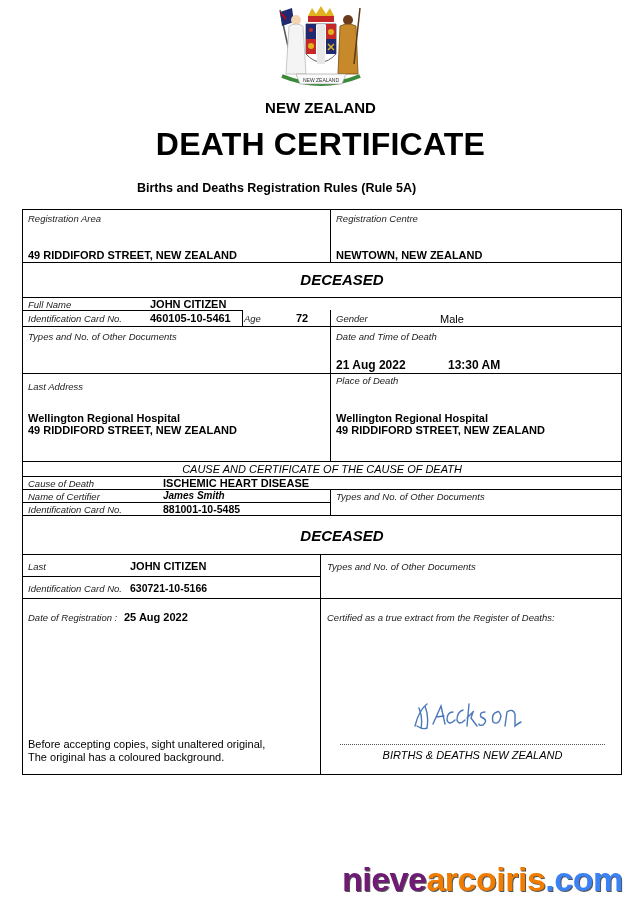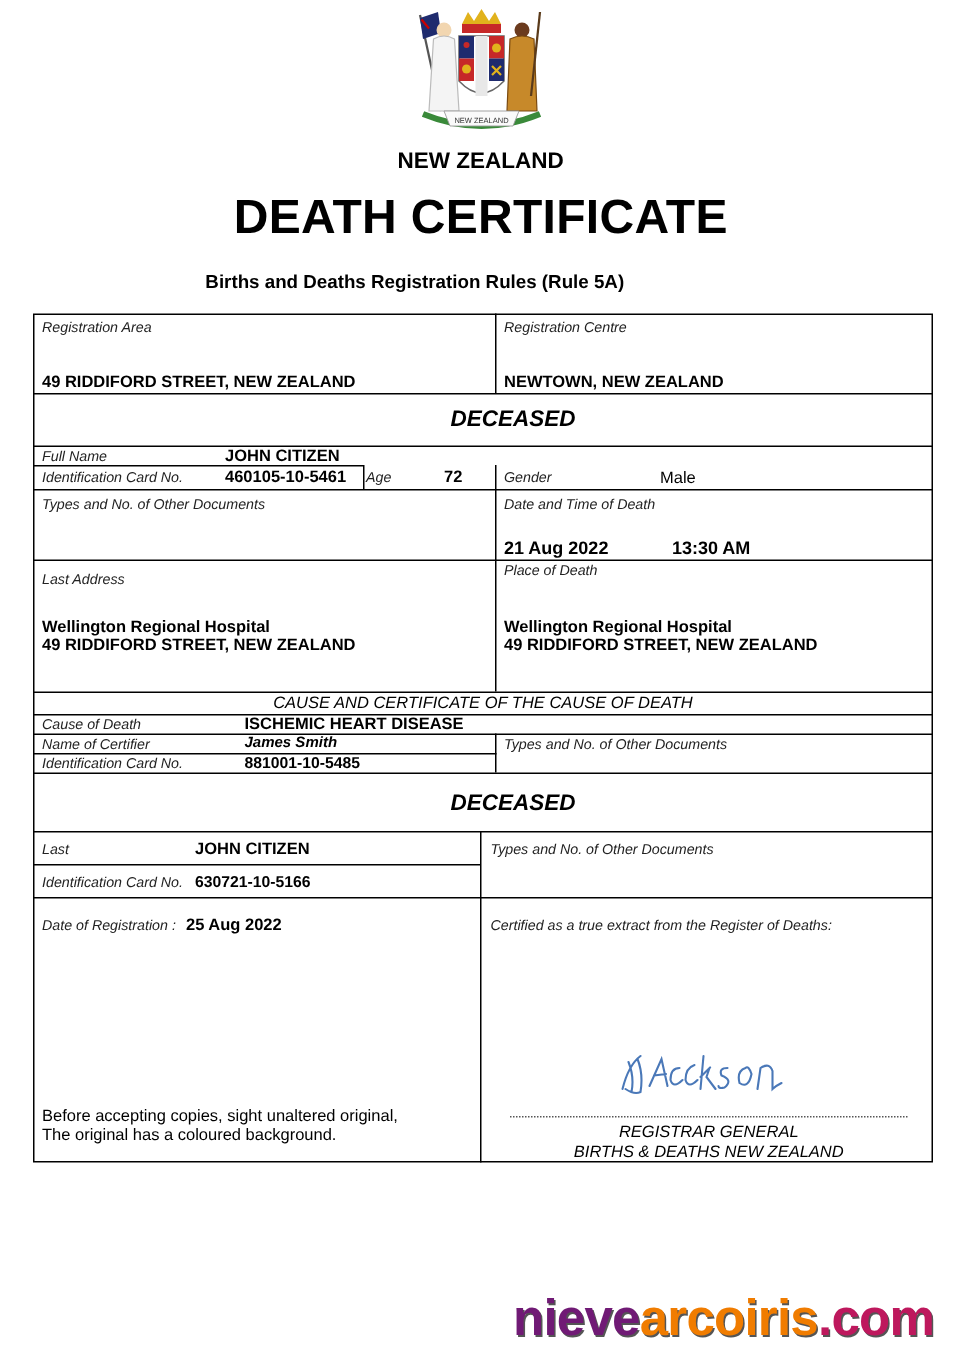--- a/index.html
+++ b/index.html
@@ -15,21 +15,21 @@
   .lbl { position:absolute; font-style:italic; font-size:9.5px; color:#222; white-space:nowrap; }
   .val { position:absolute; font-weight:bold; font-size:11px; white-space:nowrap; }
   .valn { position:absolute; font-size:11px; white-space:nowrap; }
   .sect { position:absolute; font-weight:bold; font-style:italic; font-size:15px; text-align:center;padding-left:20px; }
   .sub-sect { position:absolute; font-style:italic; font-size:11px; text-align:center; }
   .note { position:absolute; font-size:11px; line-height:13px; }
   .reg { position:absolute; font-style:italic; font-size:11px; text-align:center; line-height:13px; }
   .dots { position:absolute; border-top:1px dotted #555; }
   .sig { position:absolute; }
   .watermark { position:absolute; left:342px; top:860px; font-weight:bold; font-size:34px; letter-spacing:-0.5px; text-shadow:1px 1px 0 #555; }
-  .wm1 { color:#701a75; } .wm2 { color:#f07c00; } .wm3 { color:#be185d; }
+  .wm1 { color:#701a75; } .wm2 { color:#f07c00; } .wm3 { color:#3b82f6; }
 </style>
 </head>
 <body>
 
 <svg class="abs crest" viewBox="0 0 98 92">
 
   <line x1="8" y1="6" x2="22" y2="70" stroke="#555" stroke-width="1.5"></line>
   <path d="M8 8 L20 4 L22 18 L10 22 Z" fill="#1f2b6e"></path>
   <path d="M9 9 L14 15" stroke="#c00" stroke-width="1.5"></path>
 
@@ -135,17 +135,16 @@
 <div class="note" style="left:28px; top:738px;">
   <div>Before accepting copies, sight unaltered original,</div>
   <div>The original has a coloured background.</div>
 </div>
 
 <svg class="sig" style="left:405px; top:698px;" width="130" height="36" viewBox="0 0 130 36">
   <path d="M10 28 Q14 12 22 6 M14 10 Q18 20 16 30 M20 8 Q24 18 22 30 Q18 32 12 28 M28 26 L36 8 L40 26 M31 19 L39 18 M48 14 Q42 14 42 22 Q44 28 50 22 M58 12 Q52 14 52 22 Q54 28 60 22 M64 6 L62 28 M62 20 Q70 12 68 14 L66 20 L72 28 M80 14 Q74 14 76 19 Q84 22 78 27 Q74 28 74 26 M92 14 Q86 16 88 24 Q94 28 96 18 Q94 12 92 14 M100 28 L102 14 Q108 10 110 16 L110 28 Q112 26 116 24" fill="none" stroke="#4a78b8" stroke-width="1.4" stroke-linecap="round"></path>
 </svg>
 <div class="dots" style="left:340px; top:744px; width:265px;"></div>
 <div class="reg" style="left:330px; top:749px; width:285px;">
-  <div>REGISTRAR GENERAL</div>
   <div>BIRTHS &amp; DEATHS NEW ZEALAND</div>
 </div>
 
 <div class="watermark"><span class="wm1">nieve</span><span class="wm2">arcoiris</span><span class="wm3">.com</span></div>
 
 </body></html>

